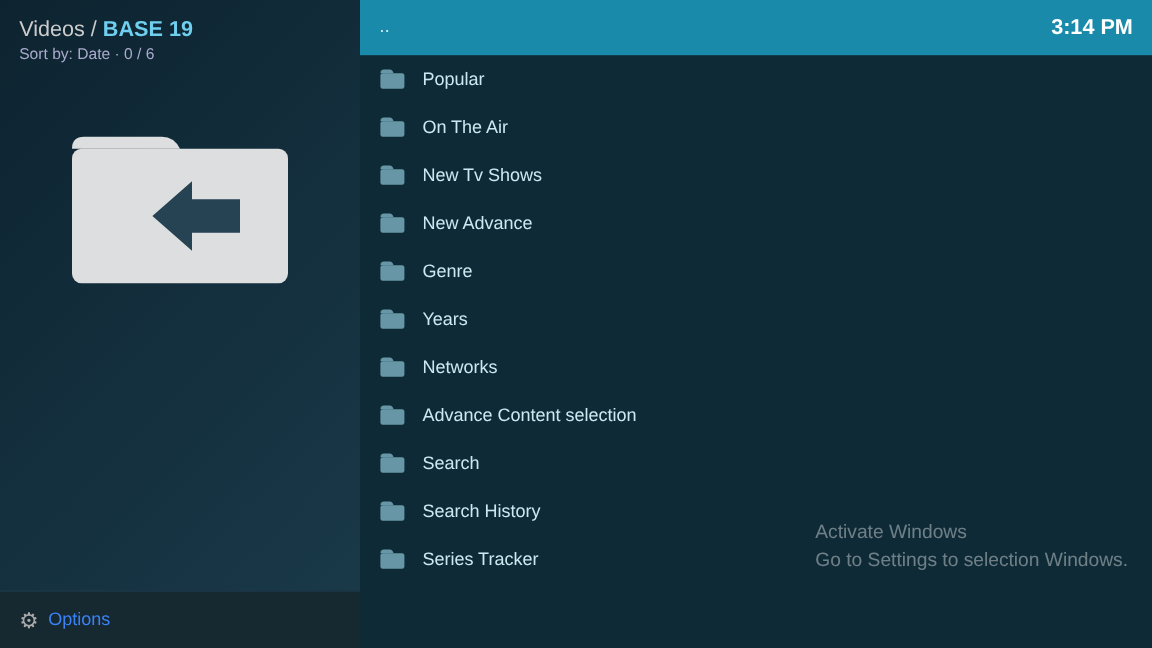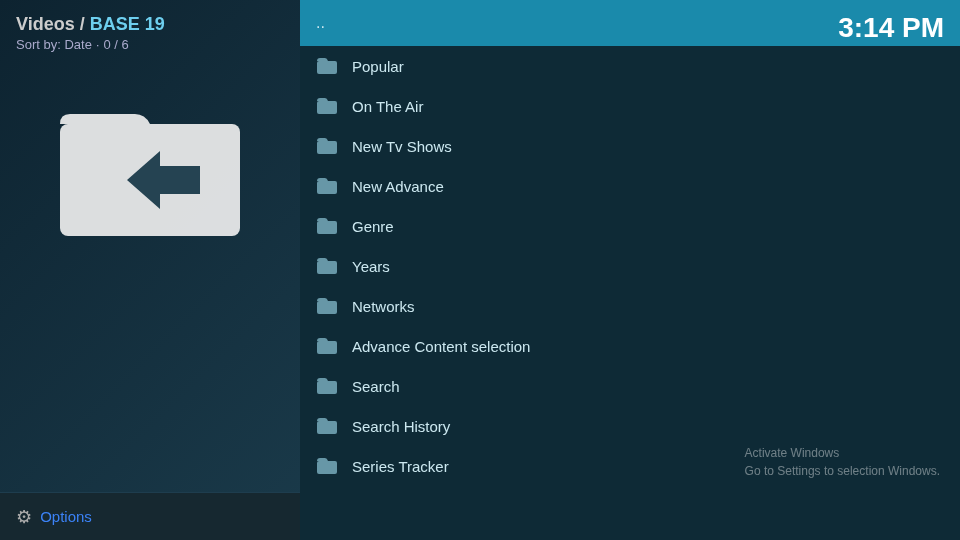--- a/index.html
+++ b/index.html
@@ -33,21 +33,21 @@
     }
 
     #title-line {
       font-size: 18px;
       font-weight: bold;
       color: #fff;
     }
 
     #title-line span.slash {
       color: #ccc;
-      font-weight: bold;
+      font-weight: normal;
     }
 
     #title-line span.base19 {
       color: #6ecfef;
       text-align: center;
     }
 
     #subtitle-line {
       font-size: 13px;
       color: #aac;
@@ -127,34 +127,34 @@
       font-size: 16px;
       color: #cce8f0;
       background: #1a8aab;
     }
 
     
     #clock {
       position: absolute;
       top: 12px;
       right: 16px;
-      font-size: 28px;
+      font-size: 18px;
       font-weight: bold;
       color: #fff;
       z-index: 10;
     }
 
     
     #activate-windows {
       position: absolute;
       bottom: 60px;
       right: 20px;
       text-align: left;
       color: rgba(255,255,255,0.4);
-      font-size: 12px;
+      font-size: 16px;
       line-height: 1.5;
       pointer-events: none;
     }
   </style>
 </head>
 <body>
 
 <div id="clock">3:14 PM</div>
 
 <div id="sidebar">

